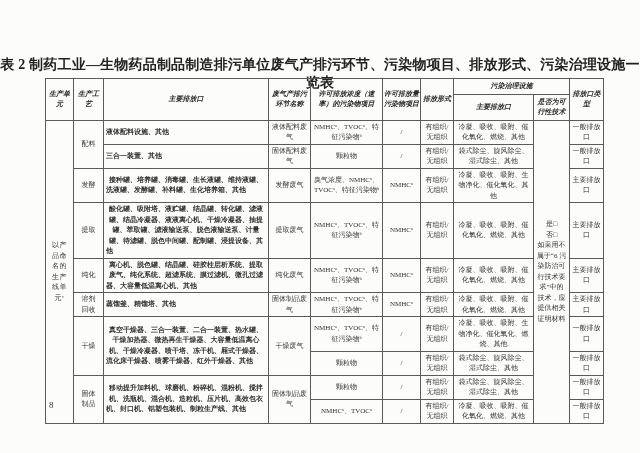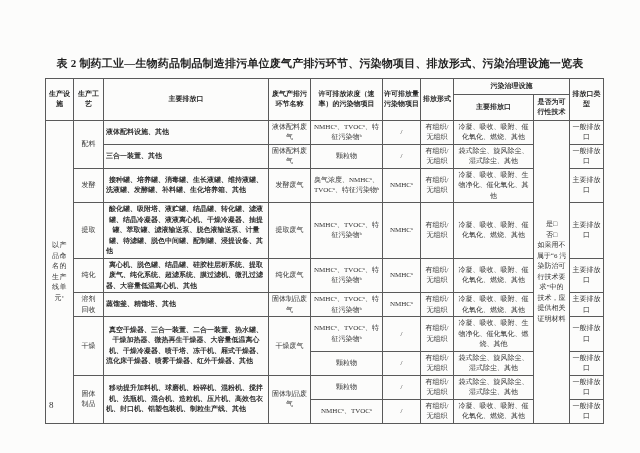--- a/index.html
+++ b/index.html
@@ -8,21 +8,21 @@
     background:#fcfcfb;
     font-family:"Liberation Serif","DejaVu Serif",serif;
     color:#2e2e2e;
     position:relative;
     overflow:hidden;
   }
   .doc-title{
     position:absolute;
     top:56px;left:0;right:0;
     text-align:center;
-    font-size:11px;
+    font-size:14px;
     font-weight:bold;
     color:#222;
     letter-spacing:0.2px;
   }
   table.main{
     position:absolute;
     top:78px;left:45px;
     width:557px;
     border-collapse:collapse;
     table-layout:fixed;
@@ -35,20 +35,21 @@
     padding:1px 2px;
     text-align:center;
     vertical-align:middle;
     color:#333;
     overflow:hidden;
   }
   table.main th{
     font-weight:bold;
     color:#2b2b2b;
     padding:2px 1px;
+    font-style:italic;
   }
   td.facility{
     text-align:left;
     text-align-last:left;
     text-align:justify;
     padding:2px 4px;
     font-weight:bold;
   }
   .preline{white-space:pre-line;}
   td.unitcell{
@@ -82,21 +83,21 @@
       <col style="width:72px">
       <col style="width:38px">
     <col style="width:33px">
       <col style="width:80px">
       <col style="width:36px">
     <col style="width:34px">
   </colgroup>
 
   <tbody>
       <tr>
-    <th rowspan="2">生产设施</th>
+    <th rowspan="2">生产单元</th>
     <th rowspan="2">生产工艺</th>
     <th rowspan="2">主要排放口</th>
     <th rowspan="2">废气产排污环节名称</th>
     <th rowspan="2">许可排放浓度（速率）的污染物项目</th>
     <th rowspan="2">许可排放量污染物项目</th>
     <th rowspan="2">排放形式</th>
     <th colspan="2">污染治理设施</th>
     <th rowspan="2">排放口类型</th>
   </tr>
   <tr>

